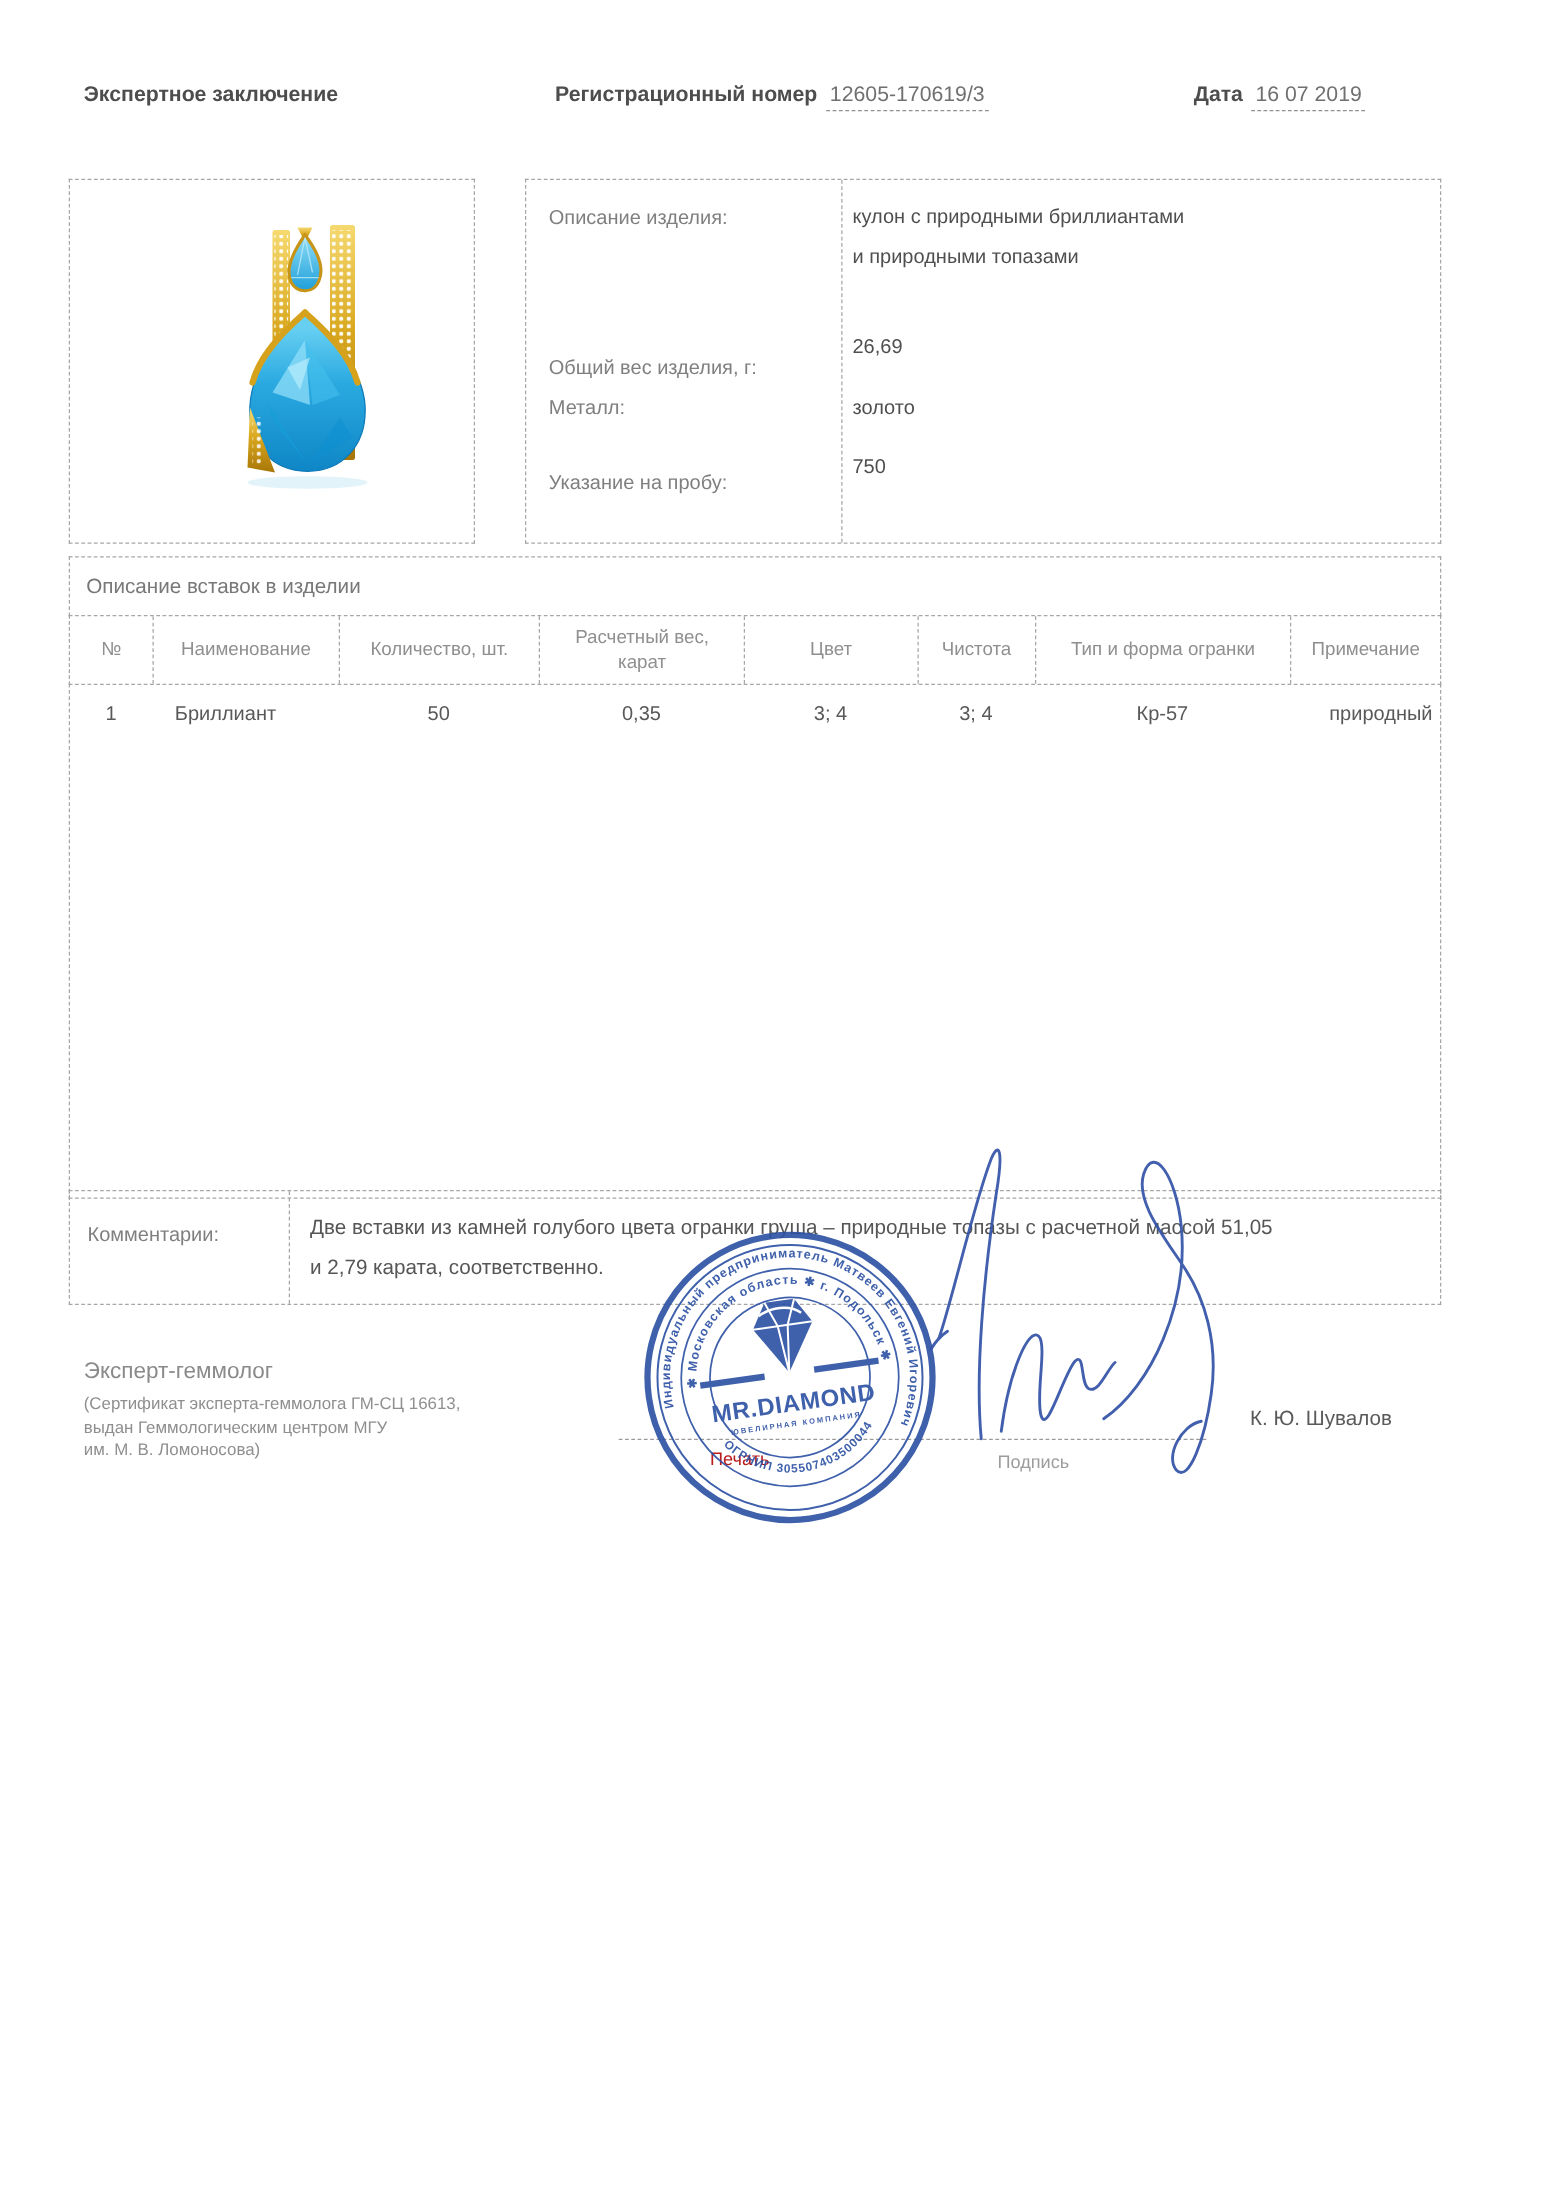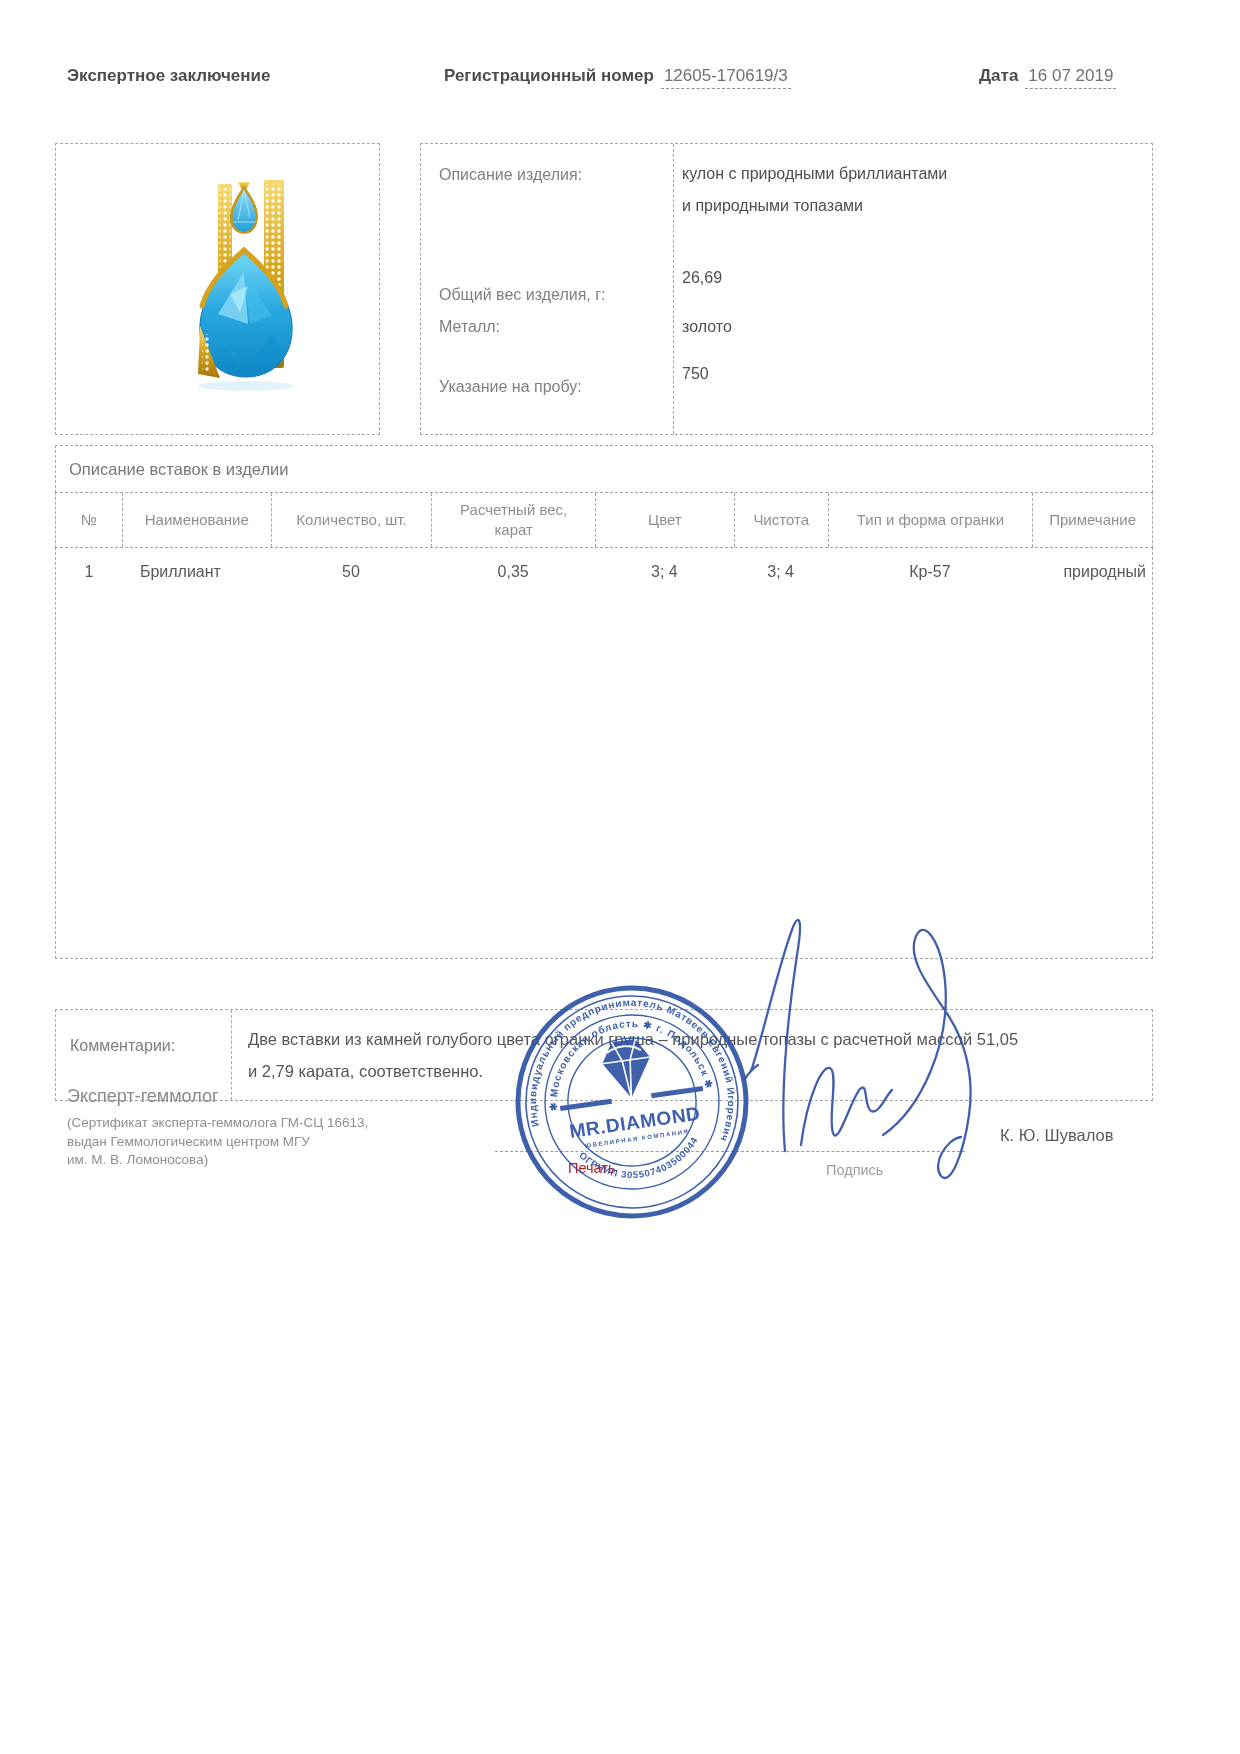--- a/index.html
+++ b/index.html
@@ -33,46 +33,46 @@
   .c4 { width: 139px; } .c5 { width: 94px; } .c6 { width: 205px; } .c7 { width: 120px; }
   .th { display: flex; align-items: center; justify-content: center; text-align: center;
         font-size: 15px; color: #8f8f8f; border-left: 1px dashed #a6a6a6; padding: 4px 10px; line-height: 1.35; }
   .th.c0 { border-left: none; }
   .th.c3 { padding: 4px 14px; }
   .td { display: flex; align-items: center; justify-content: center; font-size: 16px; color: #595959; }
   .td.c1 { justify-content: flex-start; padding-left: 18px; }
   .td.c7 { justify-content: flex-end; padding-right: 6px; }
 
   
-  .comments-box { left: 55px; top: 1009px; width: 1098px; height: 92px; }
+  .comments-box { left: 55px; top: 952px; width: 1098px; height: 92px; }
   .com-divider { position: absolute; left: 175px; top: 0; bottom: 0; border-left: 1px dashed #a6a6a6; }
   .com-label { position: absolute; left: 14px; top: 27px; color: #7f7f7f; font-size: 16px; }
   .com-text { position: absolute; left: 192px; top: 13px; width: 775px; color: #565656; font-size: 16.5px; line-height: 32px; }
 
   
   .expert-title { left: 67px; top: 1086px; font-size: 18px; color: #8a8a8a; }
   .expert-cert { left: 67px; top: 1114px; font-size: 13.5px; color: #8f8f8f; line-height: 1.38; }
   .sig-line { left: 495px; top: 1151px; width: 470px; height: 0; border-top: 1px dashed #9a9a9a; z-index: 0; }
   .pechat { left: 568px; top: 1160px; font-size: 14.5px; color: #b91c1c; z-index: 1; }
-  .podpis { left: 826px; top: 1162px; font-size: 14.5px; color: #9c9c9c; z-index: 1; text-align: right; }
+  .podpis { left: 798px; top: 1162px; font-size: 14.5px; color: #9c9c9c; z-index: 1; text-align: right; }
   .expert-name { left: 1000px; top: 1126px; font-size: 16.5px; color: #5a5a5a; }
   .stamp-svg { left: 510px; top: 980px; width: 244px; height: 244px; z-index: 2; opacity: 0.9; }
   .sign-svg { left: 735px; top: 893px; width: 270px; height: 305px; z-index: 3; }
   svg text { font-family: "Liberation Sans", sans-serif; }
 </style>
 </head>
 <body>
 
 <div class="page">
 
   <div class="h-item h-bold" style="left:67px;">Экспертное заключение</div>
   <div class="h-item" style="left:444px;">
     <span class="h-bold">Регистрационный номер</span><span class="h-val">12605-170619/3</span>
   </div>
-  <div class="h-item" style="left:979px;">
+  <div class="h-item" style="left:955px;">
     <span class="h-bold">Дата</span><span class="h-val">16 07 2019</span>
   </div>
 
   <div class="abs dashed img-box">
     <svg class="abs" style="left:100px; top:30px;" width="180" height="220" viewBox="0 0 180 220">
       <defs>
         <linearGradient id="gold" x1="0" y1="0" x2="0" y2="1">
           <stop offset="0" stop-color="#f6d96f"></stop>
             <stop offset="0.45" stop-color="#d9a81f"></stop>
             <stop offset="1" stop-color="#a87607"></stop>

